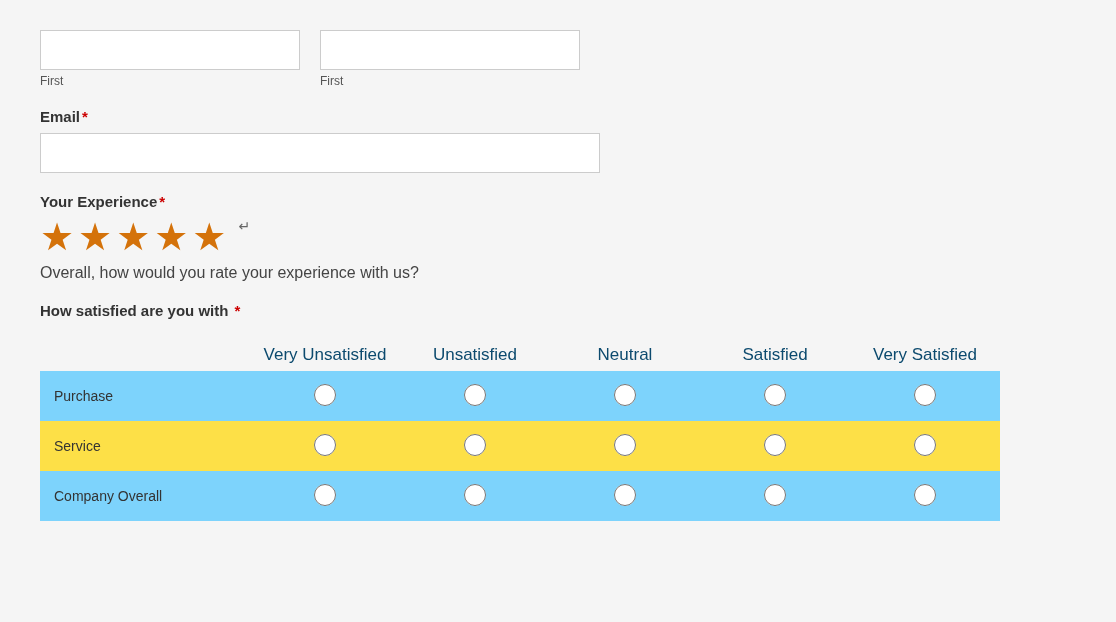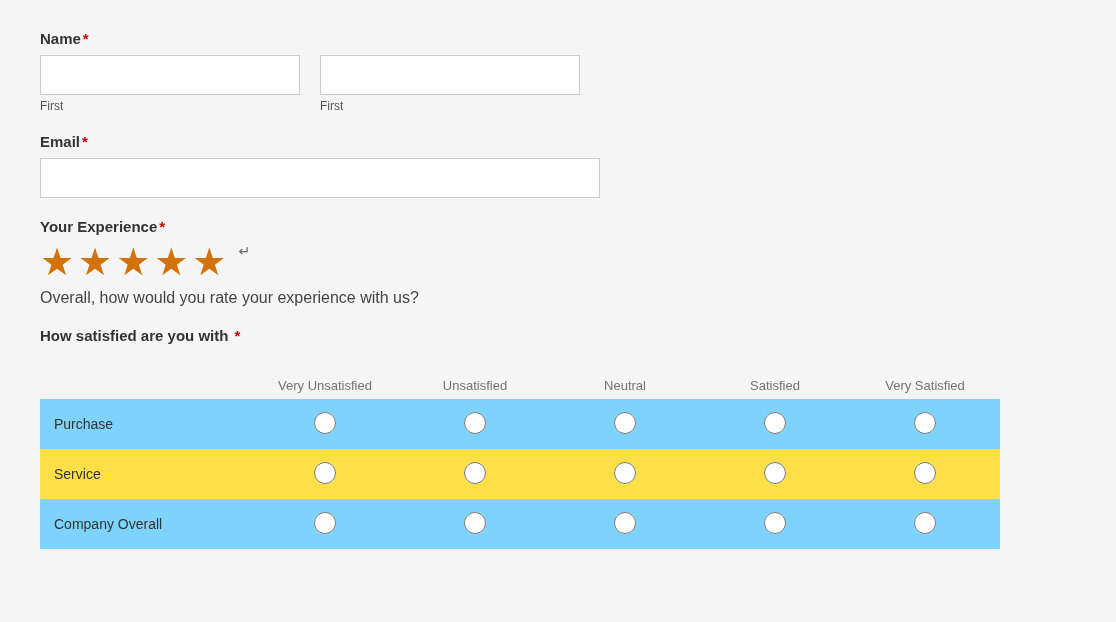--- a/index.html
+++ b/index.html
@@ -85,34 +85,34 @@
       margin-bottom: 20px;
     }
 
     .satisfaction-section {
       margin-top: 10px;
     }
 
     .satisfaction-title {
       font-weight: bold;
       font-size: 15px;
-      margin-bottom: 28px;
+      margin-bottom: 20px;
     }
 
     .satisfaction-grid {
       width: 100%;
       max-width: 960px;
       border-collapse: collapse;
     }
 
     .satisfaction-grid th {
       text-align: center;
       font-weight: normal;
-      color: #737373;
-      font-size: 13px;
+      color: #0c4a6e;
+      font-size: 17px;
       padding: 6px 10px;
     }
 
     .satisfaction-grid th.row-label-header {
       text-align: left;
       min-width: 200px;
     }
 
     .satisfaction-grid td {
       text-align: center;
@@ -154,23 +154,20 @@
       display: inline-block;
       font-size: 14px;
       color: #666;
       margin-left: 8px;
     }
   </style>
 </head>
 <body>
 
 <div class="section">
-  <span class="label">
-    <span>Name</span><span class="required">*</span>
-  </span>
   <div class="name-row">
     <div class="name-field">
       <input type="text" style="">
       <span class="field-sub-label">First</span>
     </div>
     <div class="name-field">
       <input type="text" style="">
       <span class="field-sub-label">First</span>
     </div>
   </div>

